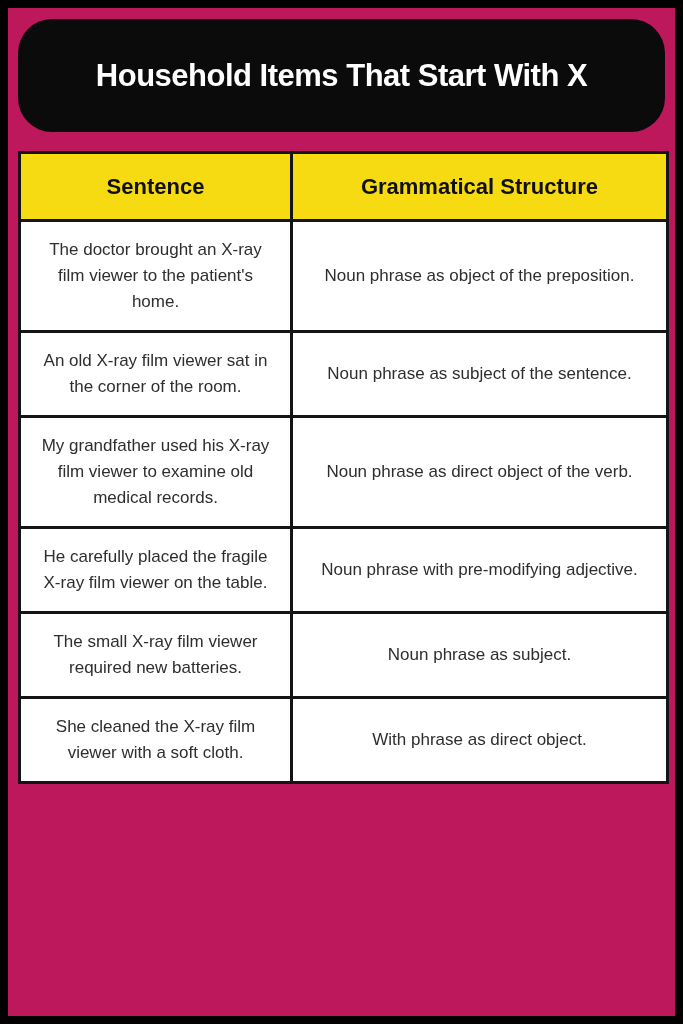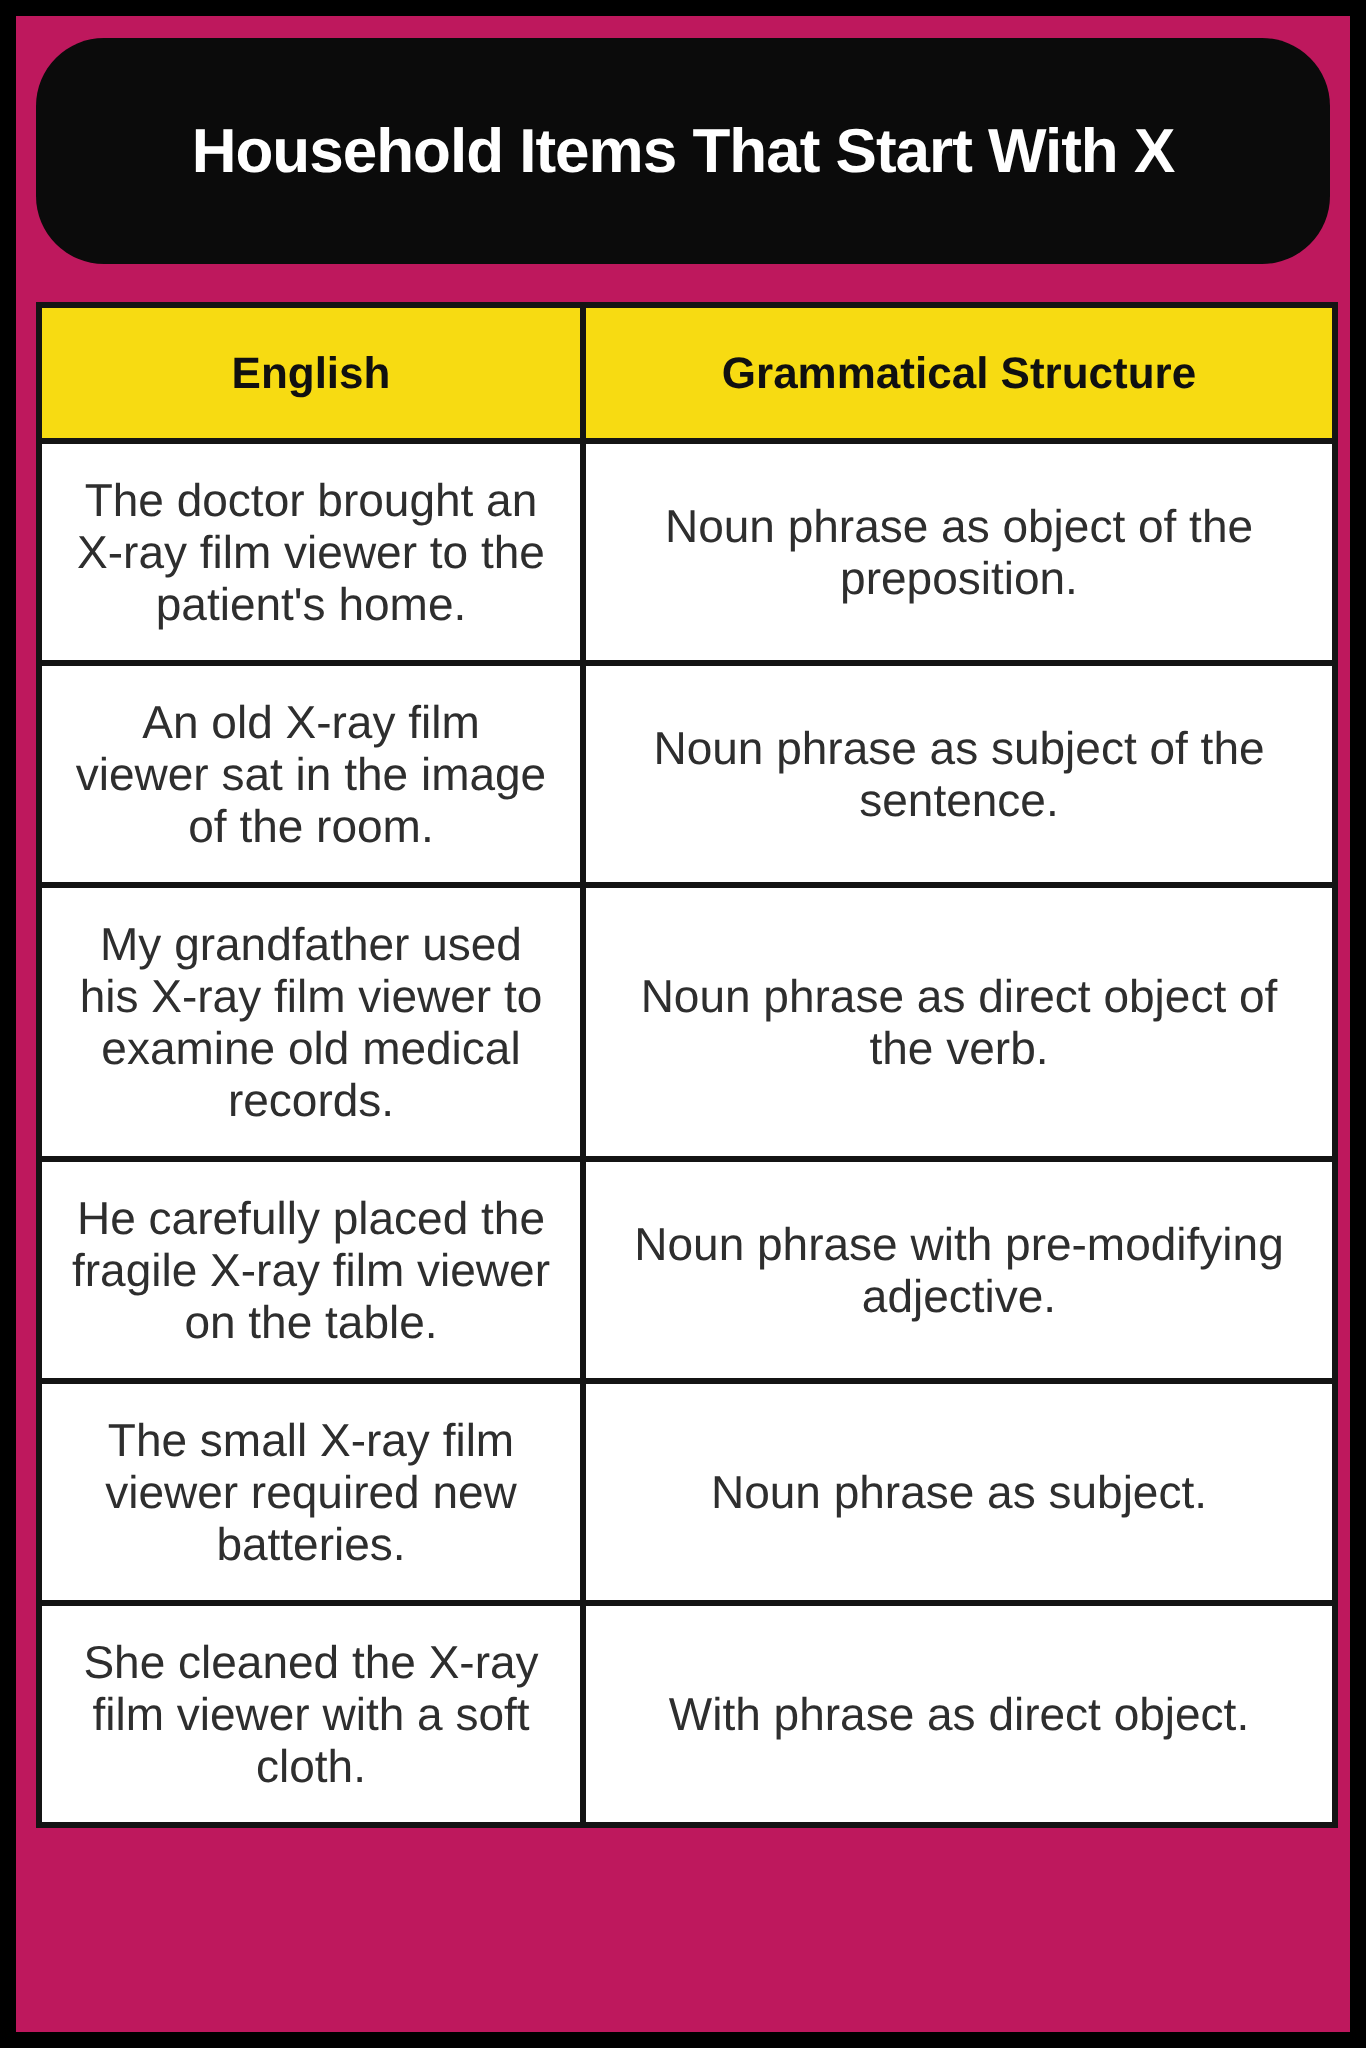--- a/index.html
+++ b/index.html
@@ -53,21 +53,21 @@
     background:var(--accent-yellow);
     color:#101010;
     font-size:22px;
     font-weight:700;
     height:68px;
     padding:4px 8px;
   }
   .grammar-table td{
     background:#fff;
     color:var(--body-text);
-    font-size:23px;
+    font-size:17px;
     line-height:26px;
     padding:15px 14px;
   }
   .grammar-table td.structure-cell{padding:22px 20px;}
   .brand-footer{
     height:62px;
     display:flex;
     align-items:center;
     justify-content:flex-end;
     padding-right:6px;
@@ -89,31 +89,31 @@
     <h1>Household Items That Start With X</h1>
   </div>
 
   <table class="grammar-table">
     <colgroup>
       <col class="c-sentence">
       <col class="c-structure">
     </colgroup>
     <thead>
       <tr>
-        <th>English</th>
+        <th>Sentence</th>
         <th>Grammatical Structure</th>
       </tr>
     </thead>
     <tbody>
       <tr>
         <td class="sentence-cell">The doctor brought an X-ray film viewer to the patient's home.</td>
         <td class="structure-cell">Noun phrase as object of the preposition.</td>
       </tr>
       <tr>
-        <td class="sentence-cell">An old X-ray film viewer sat in the image of the room.</td>
+        <td class="sentence-cell">An old X-ray film viewer sat in the corner of the room.</td>
         <td class="structure-cell">Noun phrase as subject of the sentence.</td>
       </tr>
       <tr>
         <td class="sentence-cell">My grandfather used his X-ray film viewer to examine old medical records.</td>
         <td class="structure-cell">Noun phrase as direct object of the verb.</td>
       </tr>
       <tr>
         <td class="sentence-cell">He carefully placed the fragile X-ray film viewer on the table.</td>
         <td class="structure-cell">Noun phrase with pre-modifying adjective.</td>
       </tr>

